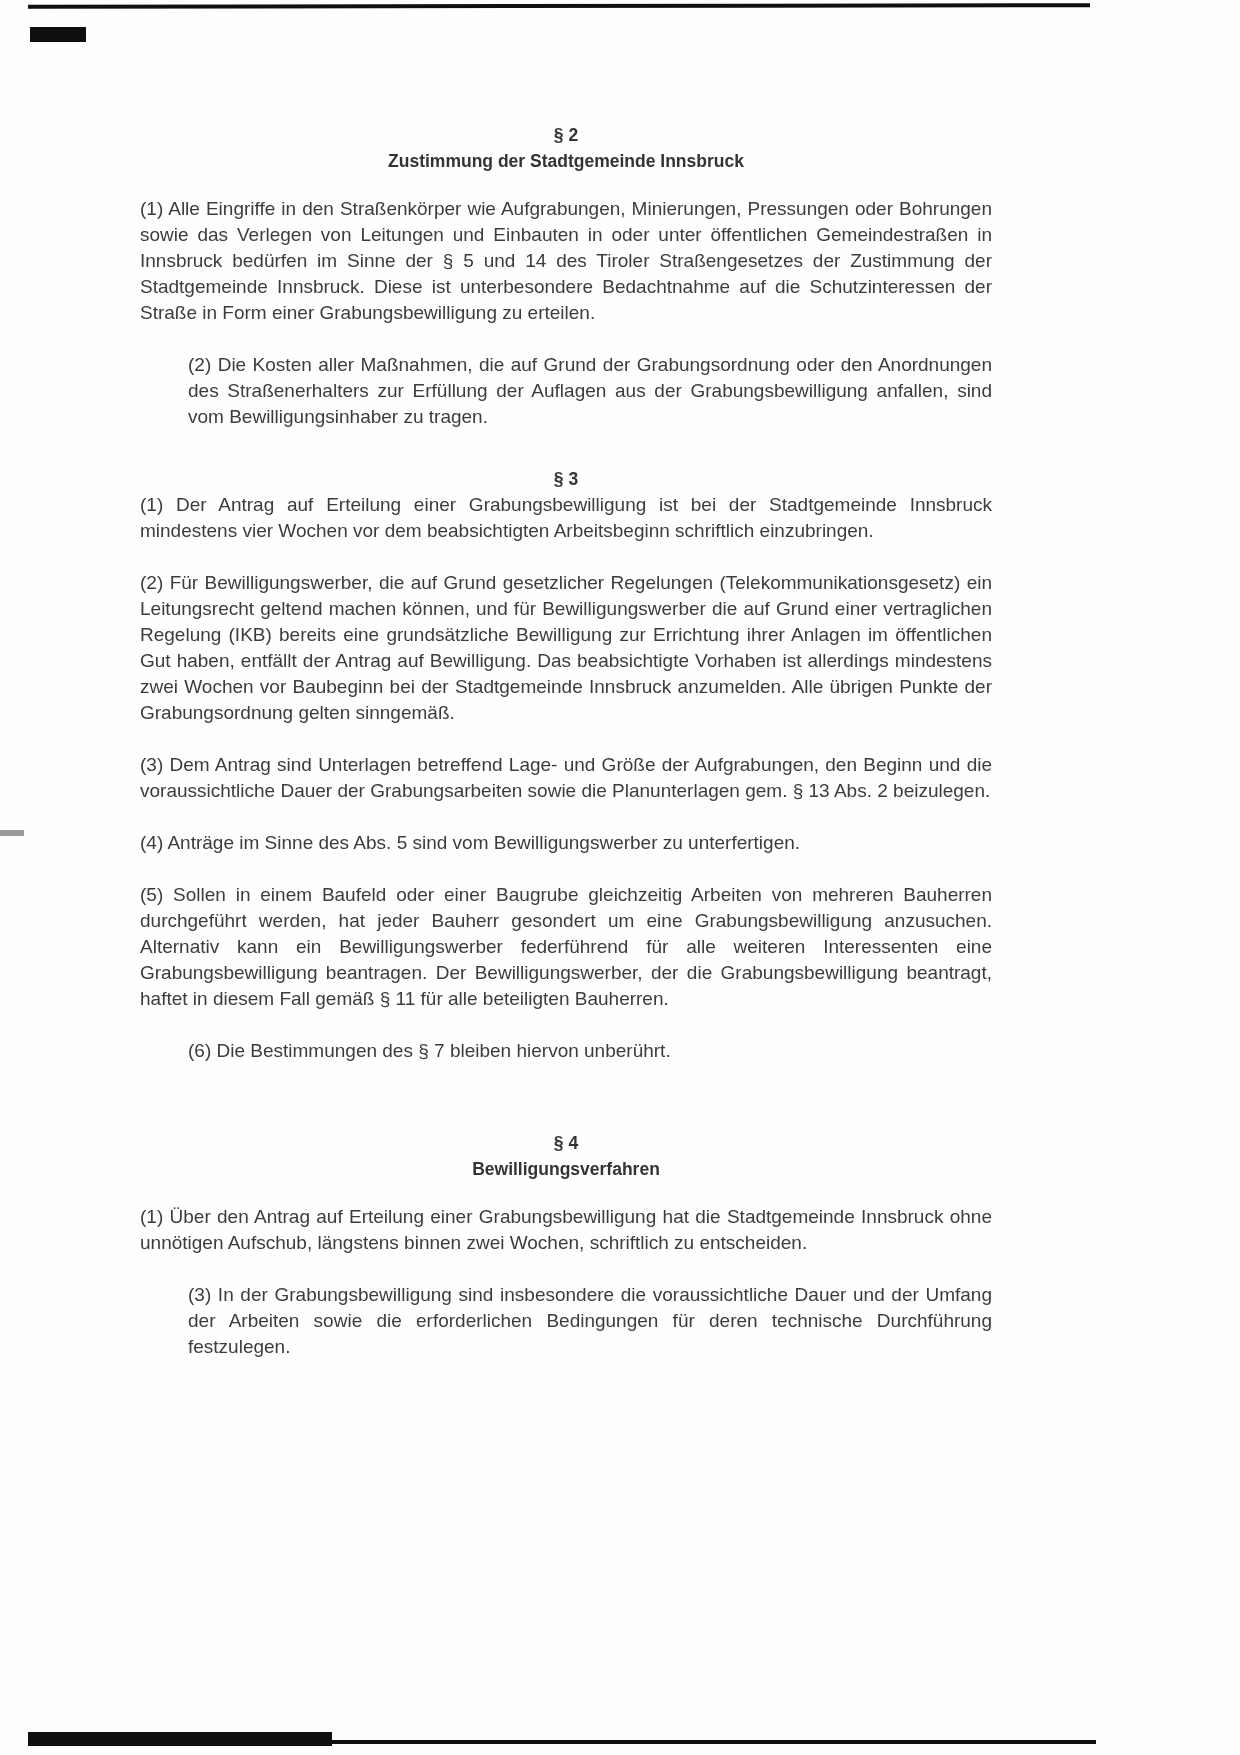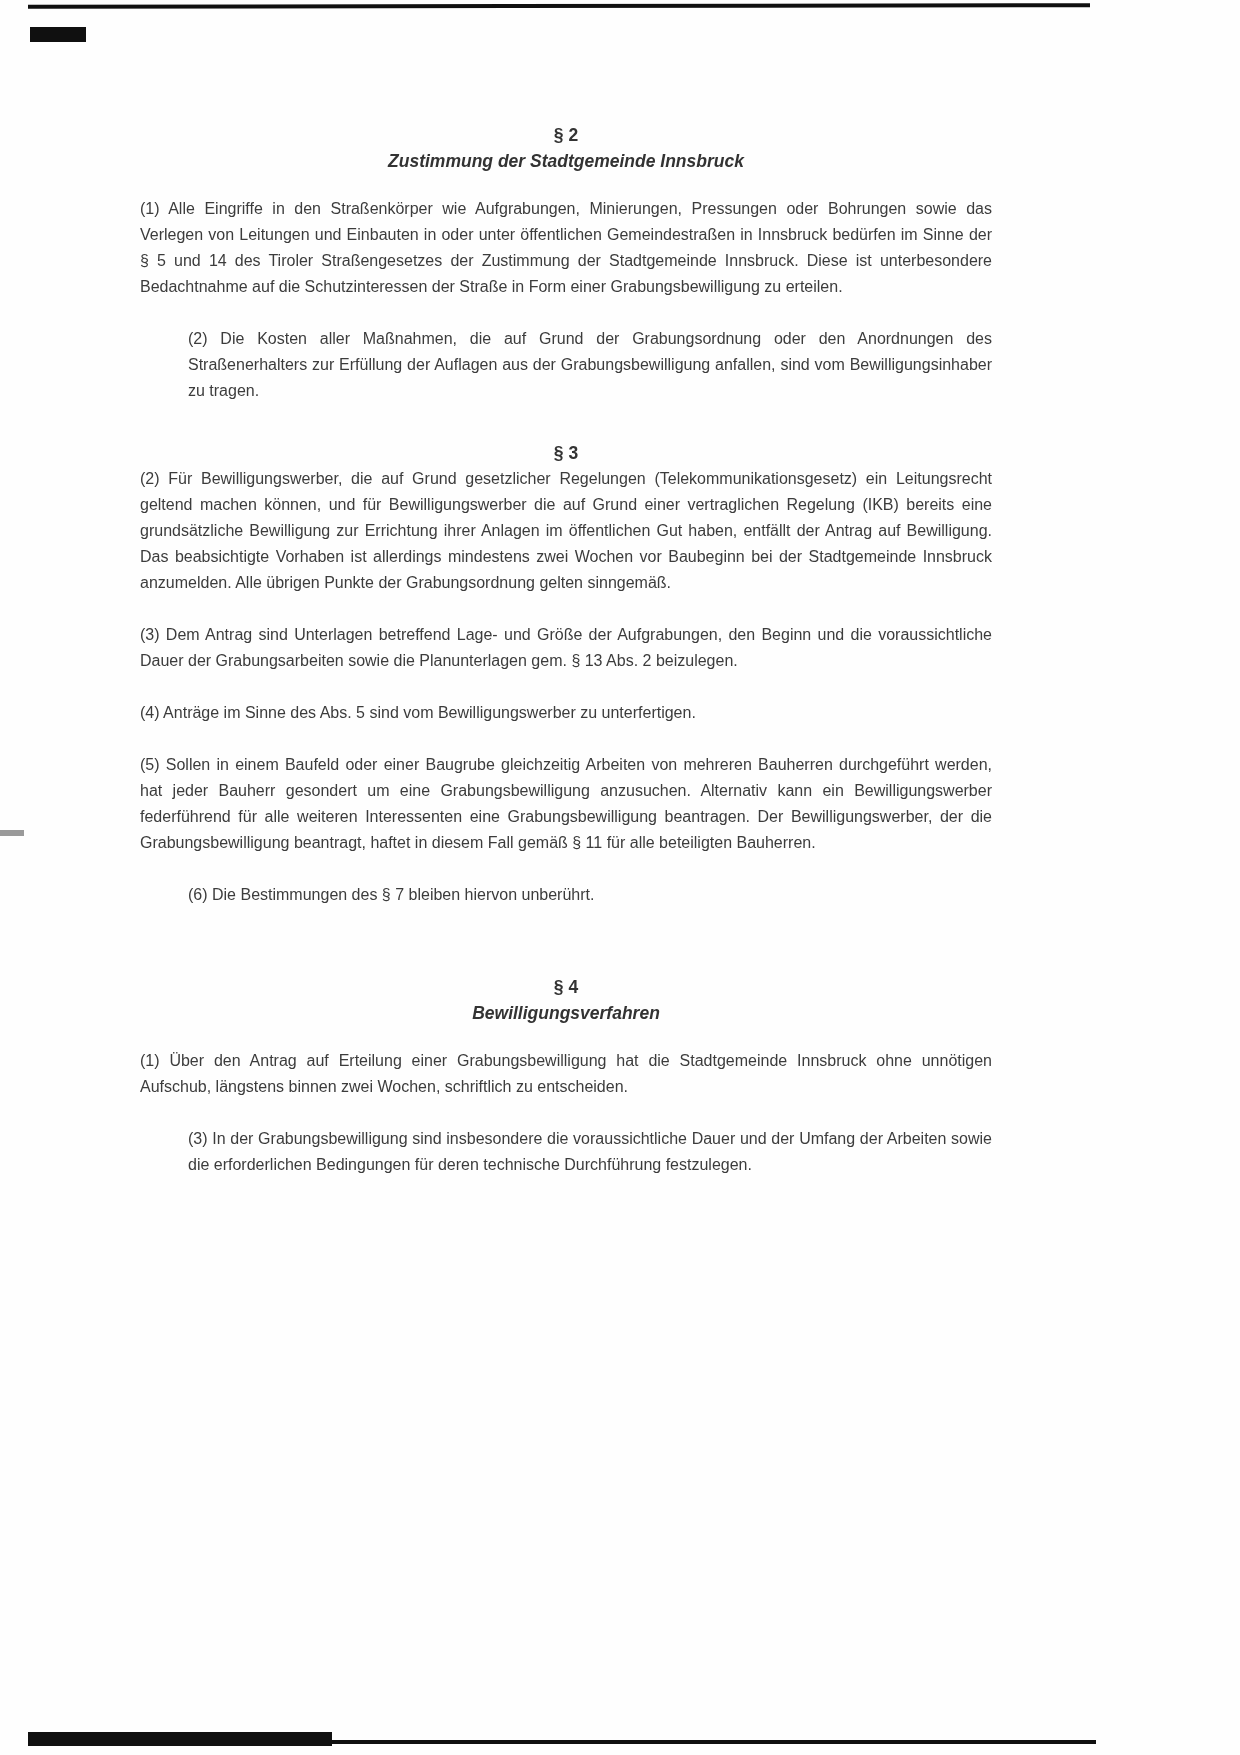--- a/index.html
+++ b/index.html
@@ -38,24 +38,24 @@
   .section-gap-med { margin-top: 36px; }
   .section-gap-big { margin-top: 66px; }
   .sec-num, .sec-title {
     margin: 0;
     text-align: center;
     font-weight: bold;
     font-size: 17.5px;
     line-height: 26px;
     color: #333333;
   }
-  .sec-title { margin-bottom: 22px; font-style: italic; }
+  .sec-title { margin-bottom: 22px; }
   p.para {
     margin: 0 0 26px 0;
-    font-size: 16px;
+    font-size: 19px;
     line-height: 26px;
     text-align: justify;
     color: #3c3c3c;
   }
   p.para:last-child { margin-bottom: 0; margin-left: 48px; }
 </style>
 </head>
 <body>
 
 <div class="page">
@@ -70,20 +70,21 @@
 
     <section class="section">
       <h2 class="sec-num">§ 2</h2>
       <h3 class="sec-title">Zustimmung der Stadtgemeinde Innsbruck</h3>
       <p class="para">(1) Alle Eingriffe in den Straßenkörper wie Aufgrabungen, Minierungen, Pressungen oder Bohrungen sowie das Verlegen von Leitungen und Einbauten in oder unter öffentlichen Gemeindestraßen in Innsbruck bedürfen im Sinne der § 5 und 14 des Tiroler Straßengesetzes der Zustimmung der Stadtgemeinde Innsbruck. Diese ist unterbesondere Bedachtnahme auf die Schutzinteressen der Straße in Form einer Grabungsbewilligung zu erteilen.</p>
       <p class="para">(2) Die Kosten aller Maßnahmen, die auf Grund der Grabungsordnung oder den Anordnungen des Straßenerhalters zur Erfüllung der Auflagen aus der Grabungsbewilligung anfallen, sind vom Bewilligungsinhaber zu tragen.</p>
     </section>
 
     <section class="section section-gap-med">
       <h2 class="sec-num">§ 3</h2>
+      <p class="para">(1) Der Antrag auf Erteilung einer Grabungsbewilligung ist bei der Stadtgemeinde Innsbruck mindestens vier Wochen vor dem beabsichtigten Arbeitsbeginn schriftlich einzubringen.</p>
       <p class="para">(2) Für Bewilligungswerber, die auf Grund gesetzlicher Regelungen (Telekommunikationsgesetz) ein Leitungsrecht geltend machen können, und für Bewilligungswerber die auf Grund einer vertraglichen Regelung (IKB) bereits eine grundsätzliche Bewilligung zur Errichtung ihrer Anlagen im öffentlichen Gut haben, entfällt der Antrag auf Bewilligung. Das beabsichtigte Vorhaben ist allerdings mindestens zwei Wochen vor Baubeginn bei der Stadtgemeinde Innsbruck anzumelden. Alle übrigen Punkte der Grabungsordnung gelten sinngemäß.</p>
       <p class="para">(3) Dem Antrag sind Unterlagen betreffend Lage- und Größe der Aufgrabungen, den Beginn und die voraussichtliche Dauer der Grabungsarbeiten sowie die Planunterlagen gem. § 13 Abs. 2 beizulegen.</p>
       <p class="para">(4) Anträge im Sinne des Abs. 5 sind vom Bewilligungswerber zu unterfertigen.</p>
       <p class="para">(5) Sollen in einem Baufeld oder einer Baugrube gleichzeitig Arbeiten von mehreren Bauherren durchgeführt werden, hat jeder Bauherr gesondert um eine Grabungsbewilligung anzusuchen. Alternativ kann ein Bewilligungswerber federführend für alle weiteren Interessenten eine Grabungsbewilligung beantragen. Der Bewilligungswerber, der die Grabungsbewilligung beantragt, haftet in diesem Fall gemäß § 11 für alle beteiligten Bauherren.</p>
       <p class="para">(6) Die Bestimmungen des § 7 bleiben hiervon unberührt.</p>
     </section>
 
     <section class="section section-gap-big">
       <h2 class="sec-num">§ 4</h2>
       <h3 class="sec-title">Bewilligungsverfahren</h3>

